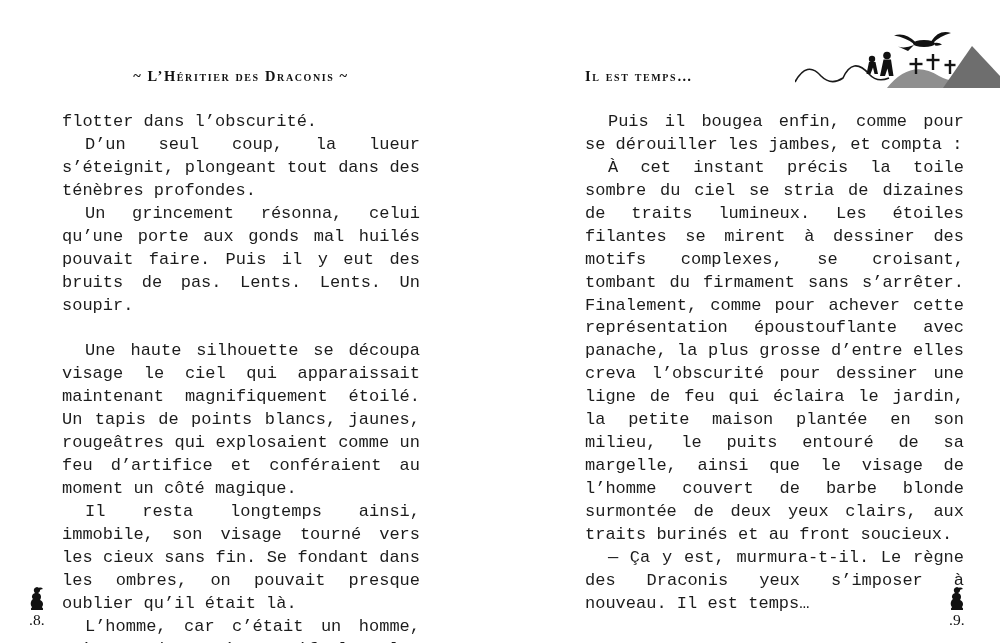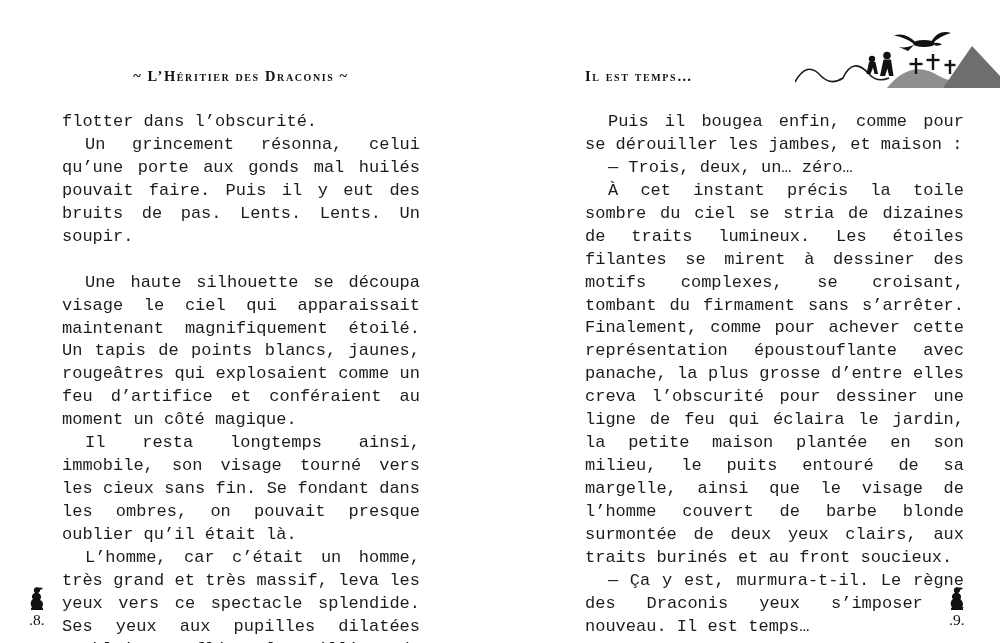--- a/index.html
+++ b/index.html
@@ -48,20 +48,21 @@
 <body>
 
 <div class="spread">
 
   <section class="page page-left">
     <header class="page-header">~ L’Héritier des Draconis ~</header>
 
     <div class="body-text">
 
     <p class="para noindent">flotter dans l’obscurité.</p>
+        <p class="para indent">D’un seul coup, la lueur s’éteignit, plongeant tout dans des ténèbres profondes.</p>
         <p class="para indent">Un grincement résonna, celui qu’une porte aux gonds mal huilés pouvait faire. Puis il y eut des bruits de pas. Lents. Lents. Un soupir.</p>
         <p class="para indent gap">Une haute silhouette se découpa visage le ciel qui apparaissait maintenant magnifiquement étoilé. Un tapis de points blancs, jaunes, rougeâtres qui explosaient comme un feu d’artifice et conféraient au moment un côté magique.</p>
         <p class="para indent">Il resta longtemps ainsi, immobile, son visage tourné vers les cieux sans fin. Se fondant dans les ombres, on pouvait presque oublier qu’il était là.</p>
         <p class="para indent">L’homme, car c’était un homme, très grand et très massif, leva les yeux vers ce spectacle splendide. Ses yeux aux pupilles dilatées semblaient refléter les milliers de scintillements.</p>
       </div>
 
     <footer class="page-footer fl">
       <span class="statuette">
         <svg width="18" height="24" viewBox="0 0 18 24" aria-hidden="true">
           <g fill="#111111">
@@ -109,22 +110,21 @@
           <circle cx="92" cy="25.5" r="3.8"></circle>
           <path d="M88.5,29.5 L96,29.5 L98.5,46 L94,46 L92.5,38.5 L90,46 L85,46 Z"></path>
         </g>
       </svg>
     </div>
 
     <header class="page-header">Il est temps…</header>
 
     <div class="body-text">
 
-    <p class="para indent">Puis il bougea enfin, comme pour se dérouiller les jambes, et maison :</p>
-        <p class="para indent">— Trois, deux, un… zéro…</p>
+    <p class="para indent">Puis il bougea enfin, comme pour se dérouiller les jambes, et compta :</p>
         <p class="para indent">À cet instant précis la toile sombre du ciel se stria de dizaines de traits lumineux. Les étoiles filantes se mirent à dessiner des motifs complexes, se croisant, tombant du firmament sans s’arrêter. Finalement, comme pour achever cette représentation époustouflante avec panache, la plus grosse d’entre elles creva l’obscurité pour dessiner une ligne de feu qui éclaira le jardin, la petite maison plantée en son milieu, le puits entouré de sa margelle, ainsi que le visage de l’homme couvert de barbe blonde surmontée de deux yeux clairs, aux traits burinés et au front soucieux.</p>
         <p class="para indent">— Ça y est, murmura-t-il. Le règne des Draconis yeux s’imposer à nouveau. Il est temps…</p>
       </div>
 
     <footer class="page-footer fr">
       <span class="statuette">
         <svg width="18" height="24" viewBox="0 0 18 24" aria-hidden="true">
           <g fill="#111111">
             <path d="M9,1 C5.2,2 5.2,5 7,7 C4,8 3,11 5,13 C2.2,15 2.2,19 4,21 L3.2,22.5 L14.8,22.5 L14,21 C16,18.5 15,15 12,14 C14,11 13,8 10,7 C13,5.8 12.8,2 9,1 Z"></path>
             <path d="M9,2.5 Q13,0.5 15,3 Q12.5,3 11,5 Z"></path>

